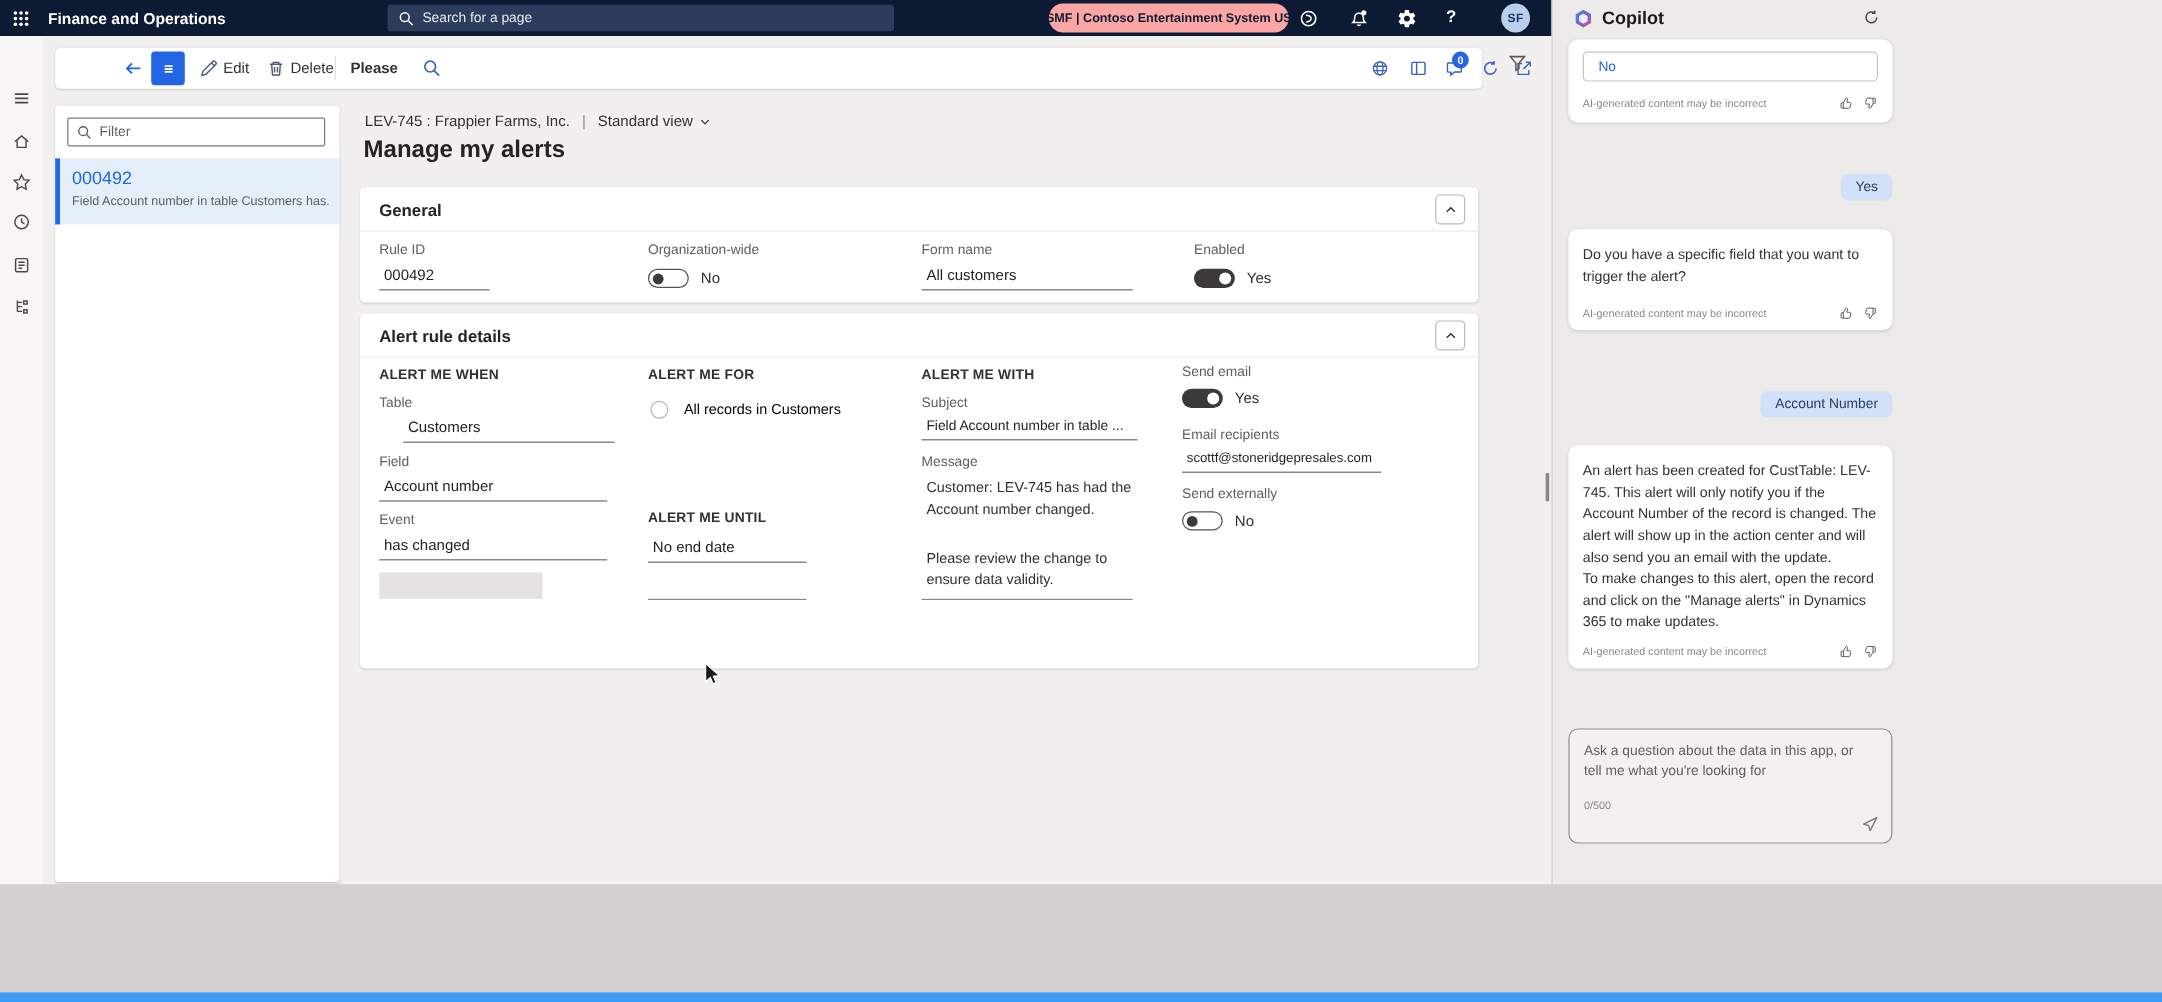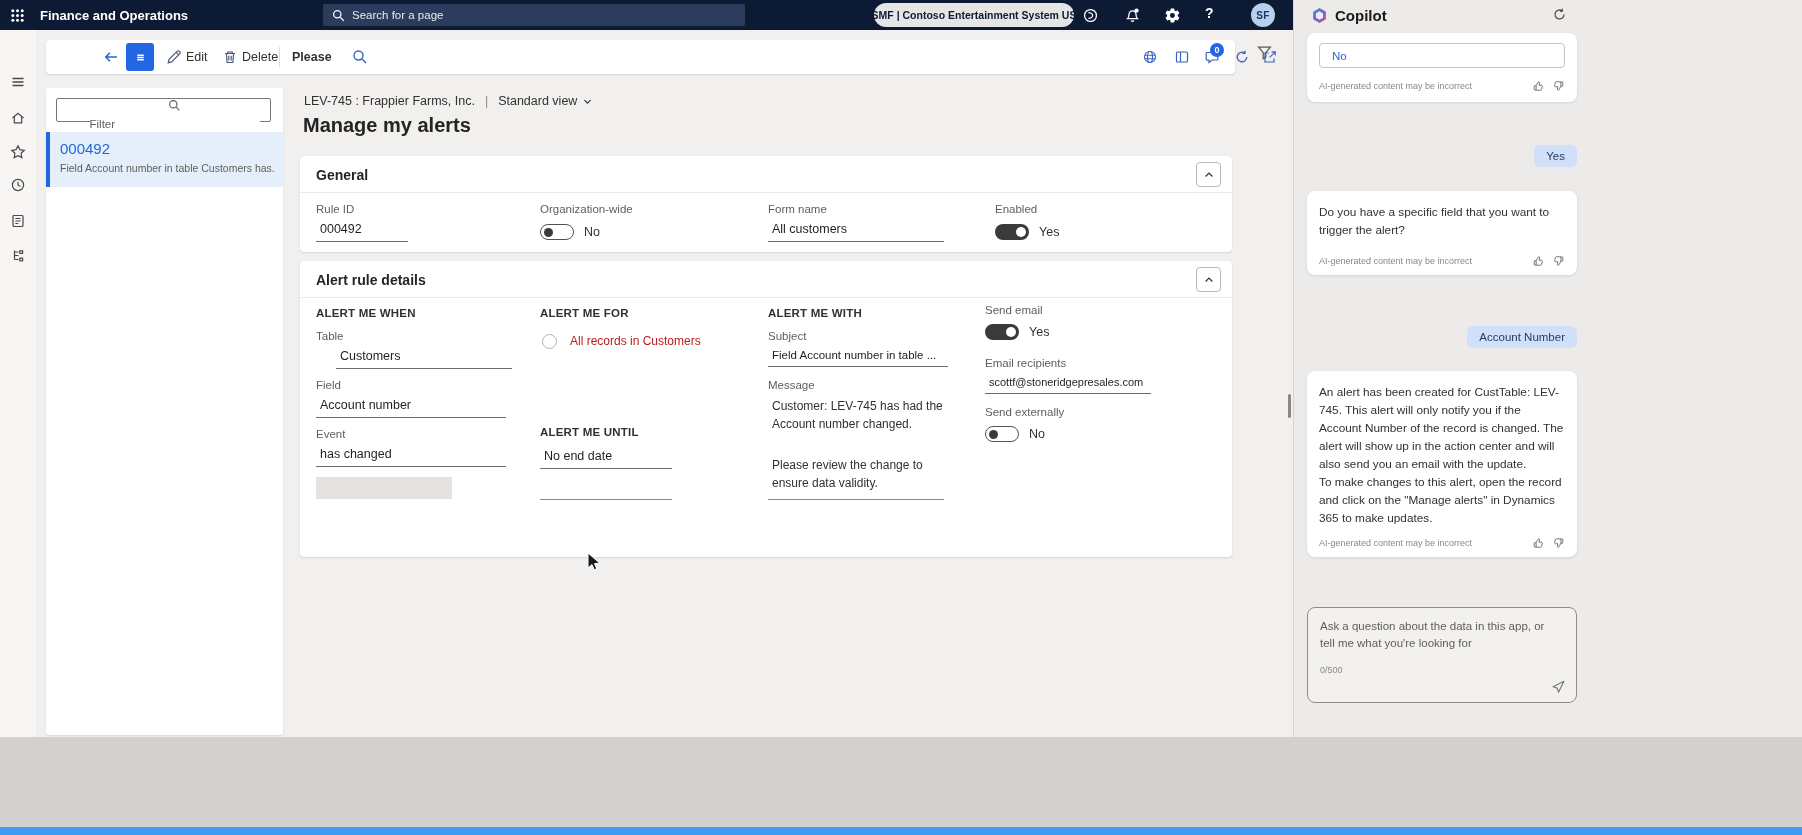--- a/index.html
+++ b/index.html
@@ -8,39 +8,39 @@
 
   
   .app { position:absolute; left:0; top:0; width:1293px; height:737px; background:#f1f0ee; }
 
   .topbar { position:absolute; left:0; top:0; width:1293px; height:30px; background:#0d1a33; display:flex; align-items:center; color:#fff; }
   .waffle { width:34px; height:30px; display:flex; align-items:center; justify-content:center; }
   .tb-title { font-size:13px; font-weight:700; margin-left:6px; white-space:nowrap; }
   .tb-search { position:absolute; left:323px; top:4px; width:422px; height:22px; background:#2b3c5d; border-radius:2px; display:flex; align-items:center; padding-left:9px; gap:7px; }
   .tb-search input { background:transparent; border:none; outline:none; color:#fff; font-size:11.5px; width:360px; font-family:inherit; }
   .tb-search input::placeholder { color:#e8eaef; }
-  .env-box { position:absolute; left:874px; top:3px; width:200px; height:24px; background:#e5e5e5; color:#0d1a33; border-radius:12px; display:flex; align-items:center; justify-content:center; font-size:10.5px; font-weight:700; white-space:nowrap; }
+  .env-box { position:absolute; left:874px; top:3px; width:200px; height:24px; background:#fca5a5; color:#0d1a33; border-radius:12px; display:flex; align-items:center; justify-content:center; font-size:10.5px; font-weight:700; white-space:nowrap; }
   .tb-ico { position:absolute; top:7px; width:17px; height:17px; color:#fff; cursor:default; }
   .help-q { position:absolute; top:5px; font-size:14px; font-weight:700; color:#fff; }
   .avatar { position:absolute; left:1251px; top:3px; width:24px; height:24px; border-radius:50%; background:#b9cfec; color:#15376b; font-size:10px; font-weight:700; display:flex; align-items:center; justify-content:center; letter-spacing:.3px; }
 
   .rail { position:absolute; left:0; top:30px; width:36px; height:707px; background:#f7f6f5; }
   .rail-ico { position:absolute; left:10px; width:16px; height:16px; color:#4a4846; }
 
   .toolbar { position:absolute; left:46px; top:40px; width:1189px; height:34px; background:#fff; border-radius:4px; box-shadow:0 1px 2px rgba(0,0,0,.12), 0 0 1px rgba(0,0,0,.08); }
   .tlb-ico { position:absolute; top:9px; width:16px; height:16px; }
   .tlb-label { position:absolute; top:10px; font-size:12.5px; color:#323130; white-space:nowrap; }
   .active-btn { position:absolute; left:80px; top:3px; width:28px; height:28px; background:#2266e3; border-radius:3px; display:flex; align-items:center; justify-content:center; color:#fff; }
   .tlb-sep { position:absolute; left:233px; top:7px; width:1px; height:20px; background:#e1dfdd; }
   .badge { position:absolute; left:1164px; top:3px; min-width:14px; height:14px; border-radius:7px; background:#2266e3; color:#fff; font-size:9px; font-weight:700; display:flex; align-items:center; justify-content:center; padding:0 3px; }
   .funnel { position:absolute; left:1256px; top:44px; width:17px; height:17px; color:#5b5957; }
 
   
   .list-card { position:absolute; left:46px; top:88px; width:237px; height:647px; background:#fff; border-radius:2px; box-shadow:0 1px 2px rgba(0,0,0,.1), 0 0 1px rgba(0,0,0,.07); }
-  .filter-box { position:absolute; left:10px; top:10px; width:215px; height:24px; border:1px solid #7a7876; border-radius:2px; display:flex; align-items:center; gap:6px; padding-left:22px; background:#fff;flex-direction:column; }
+  .filter-box { position:absolute; left:10px; top:10px; width:215px; height:24px; border:1px solid #7a7876; border-radius:2px; display:flex; align-items:center; gap:6px; padding-left:7px; background:#fff; }
   .filter-box svg { width:13px; height:13px; color:#605e5c; flex:0 0 auto; }
   .filter-box input { border:none; outline:none; font-size:11.5px; color:#323130; width:170px; font-family:inherit; }
   .filter-box input::placeholder { color:#605e5c; }
   .rec-item { position:absolute; left:0px; top:44px; width:237px; height:55px; background:#e4effb; border-left:4px solid #2266e3; padding:8px 10px 0 10px; cursor:pointer; }
   .rec-id { font-size:15px; color:#2266e3; font-weight:500; margin-bottom:5px; }
   .rec-desc { font-size:10.5px; color:#605e5c; white-space:nowrap; overflow:hidden; width:214px; }
 
   
   .crumb { position:absolute; left:304px; top:94px; display:flex; align-items:center; gap:10px; font-size:12.5px; color:#323130; }
   .crumb .view-sel { display:flex; align-items:center; gap:5px; cursor:pointer; }
@@ -62,21 +62,21 @@
   .toggle.on .knob { position:absolute; right:3px; top:3px; width:10px; height:10px; border-radius:50%; background:#fff; }
   .toggle.off { background:#fff; border:1px solid #55534f; }
   .toggle.off .knob { position:absolute; left:3px; top:2.5px; width:9px; height:9px; border-radius:50%; background:#3b3a39; }
   .trow { display:flex; align-items:center; gap:10px; }
   .tval { font-size:12.5px; color:#323130; }
   .radio-row { display:flex; gap:13px; cursor:pointer; }
   .radio { width:15px; height:15px; border-radius:50%; border:1px solid #b5b2af; background:#fff; flex:0 0 auto; margin-top:1px; }
   .radio.selected { border:1.6px solid #2266e3; position:relative; }
   .radio.selected::after { content:""; position:absolute; inset:2.2px; border-radius:50%; background:#2266e3; }
   .rlabel { font-size:12px; color:#323130; line-height:17px; }
-  .rlabel.dim { color:#b91c1c; }
+  .rlabel.dim { color:#000000; }
   .msgtext { font-size:12px; line-height:17.5px; color:#323130; }
   .grayfield { position:absolute; background:#e5e3e1; }
   .bare-line { position:absolute; height:1px; background:#8c8a88; }
 
   .scroll-handle { position:absolute; left:1288px; top:394px; width:3px; height:24px; background:#8a8886; border-radius:2px; }
 
   
   .copilot { position:absolute; left:1293px; top:0; width:509px; height:737px; background:#ecebe9; border-left:1px solid #d6d4d2; overflow:hidden; }
   .cp-head { position:absolute; left:0; top:0; width:509px; height:30px; display:flex; align-items:center; padding-left:17px; gap:7px; }
   .cp-title { font-size:15px; font-weight:700; color:#1b1a19; }

